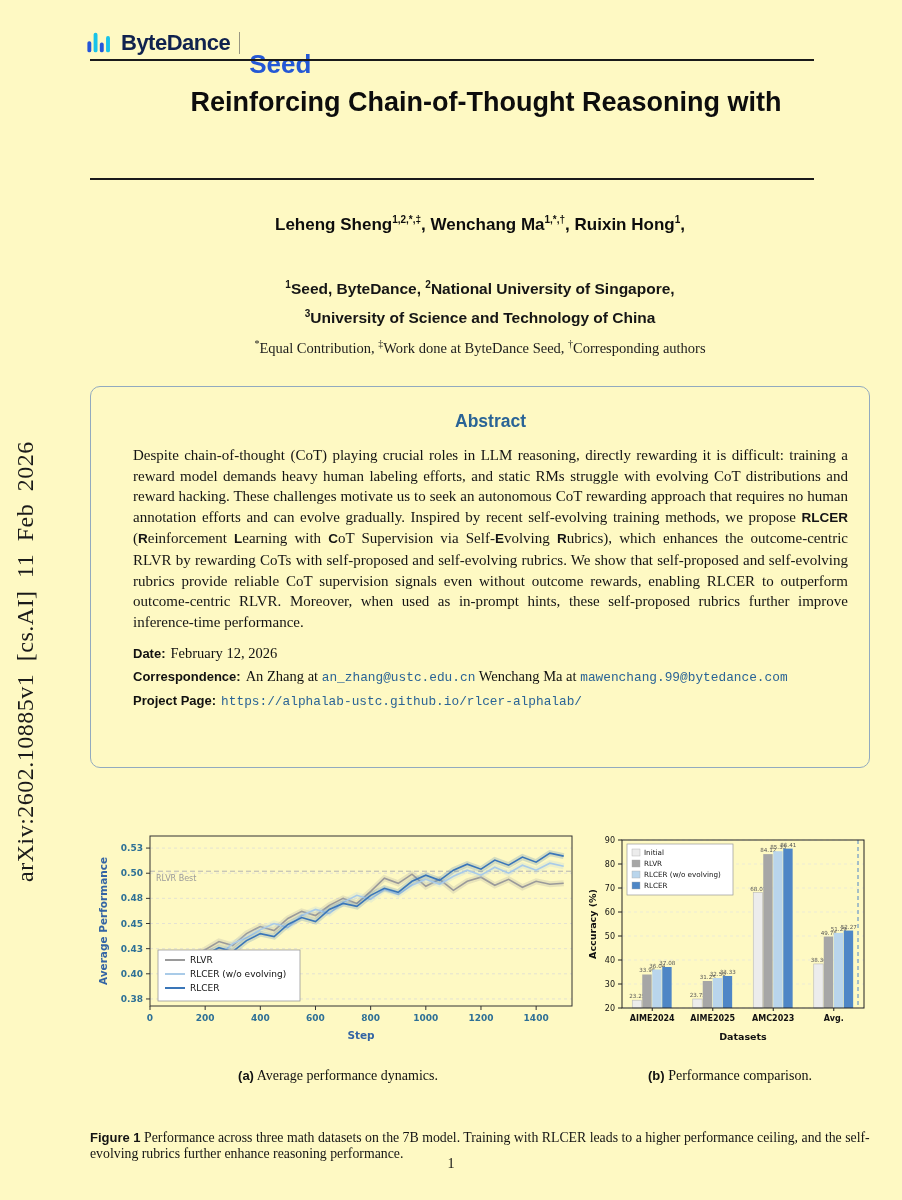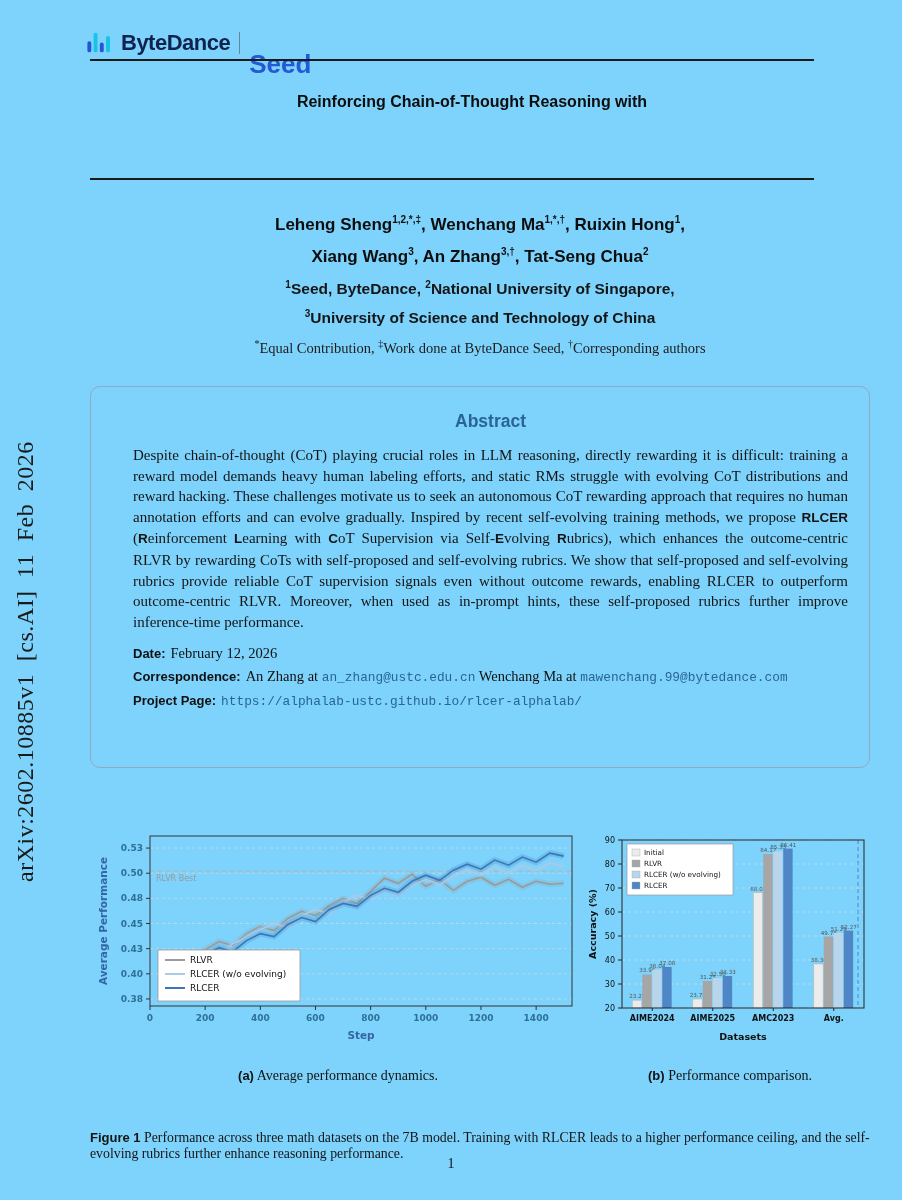--- a/index.html
+++ b/index.html
@@ -1,27 +1,27 @@
 <!DOCTYPE html>
 <html><head>
 <meta charset="utf-8">
 <style>
   html,body{margin:0;padding:0;background:#ffffff;}
-  .page{position:relative;width:902px;height:1200px;background:#7dd3fc;overflow:hidden;
+  .page{position:relative;width:902px;height:1200px;background:#fef9c3;overflow:hidden;
         font-family:"Liberation Serif",serif;color:#111;}
   
   .brand{position:absolute;top:6px;left:86px;display:flex;align-items:center;gap:9px;}
   .brand .wordmark{font-family:"Liberation Sans",sans-serif;font-weight:800;font-size:22px;color:#10224e;letter-spacing:-0.5px;}
   .brand .vdiv{width:1px;height:22px;background:#555;opacity:.6;}
   .brand .seed{font-family:"Liberation Sans",sans-serif;font-weight:700;font-size:26px;color:#2458d5;margin-top:43px;}
   .hrule{position:absolute;left:90px;width:724px;height:1.5px;background:#1a1a1a;}
   .rule1{top:59px;} .rule2{top:178px;}
   
-  .paper-title{position:absolute;top:84px;left:82px;width:780px;text-align:center;
-    font-family:"Liberation Sans",sans-serif;font-weight:700;font-size:16px;line-height:36px;color:#0d0d0d;}
+  .paper-title{position:absolute;top:84px;left:96px;width:780px;text-align:center;
+    font-family:"Liberation Sans",sans-serif;font-weight:700;font-size:27px;line-height:36px;color:#0d0d0d;}
   .authors{position:absolute;top:206px;left:90px;width:780px;text-align:center;
     font-family:"Liberation Sans",sans-serif;font-weight:700;font-size:17px;line-height:28px;color:#0d0d0d;}
   .authors sup{font-size:10px;font-weight:600;}
   .affils{position:absolute;top:272px;left:90px;width:780px;text-align:center;
     font-family:"Liberation Sans",sans-serif;font-weight:600;font-size:15.5px;line-height:25px;color:#151515;}
   .affils sup{font-size:10px;}
   .footnote{position:absolute;top:338px;left:90px;width:780px;text-align:center;
     font-size:14.5px;color:#1c1c1c;}
   .footnote sup{font-size:10px;}
   
@@ -69,25 +69,20 @@
     <div>Reinforcing Chain-of-Thought Reasoning with</div>
   </div>
 
   <div class="hrule rule2"></div>
 
   <div class="authors">
     <div>
       <span><span>Leheng Sheng</span><sup>1,2,*,‡</sup><span>, </span></span>
       <span><span>Wenchang Ma</span><sup>1,*,†</sup><span>, </span></span>
       <span><span>Ruixin Hong</span><sup>1</sup><span>,</span></span>
-    </div>
-    <div>
-      <span><span>Xiang Wang</span><sup>3</sup><span>, </span></span>
-      <span><span>An Zhang</span><sup>3,†</sup><span>, </span></span>
-      <span><span>Tat-Seng Chua</span><sup>2</sup><span></span></span>
     </div>
   </div>
 
   <div class="affils">
     <div>
       <sup>1</sup><span>Seed, ByteDance, </span><sup>2</sup><span>National University of Singapore,</span>
     </div>
     <div>
       <sup>3</sup><span>University of Science and Technology of China</span>
     </div>

